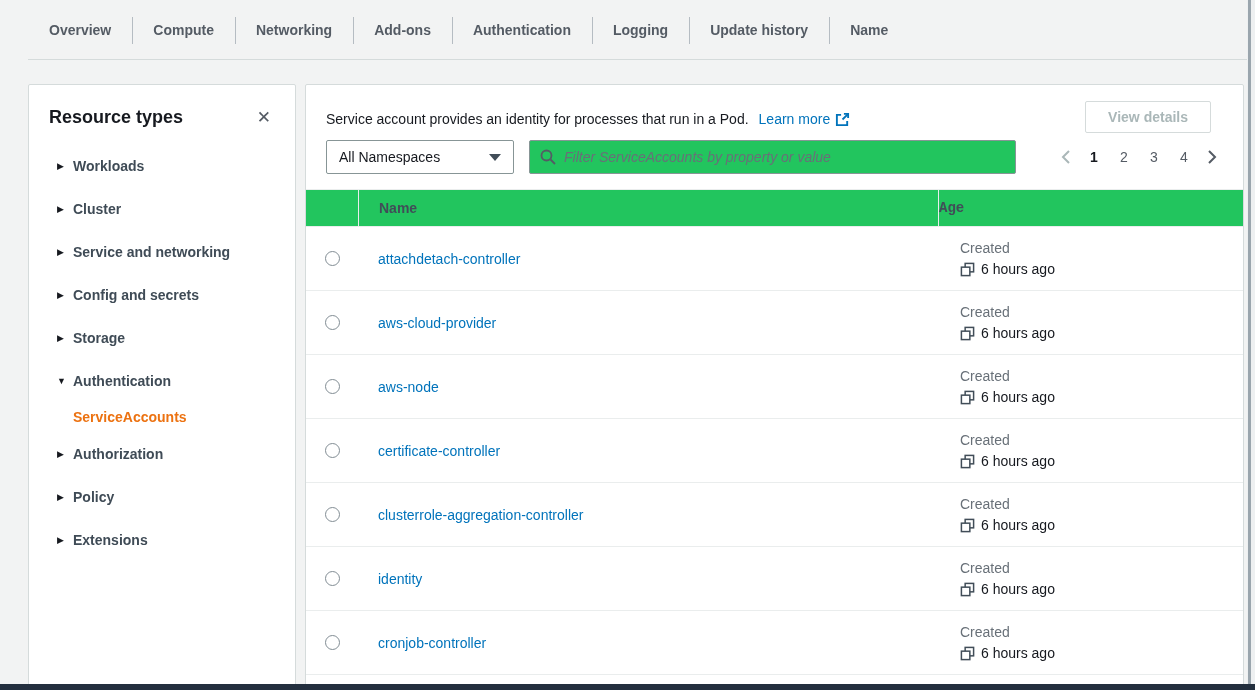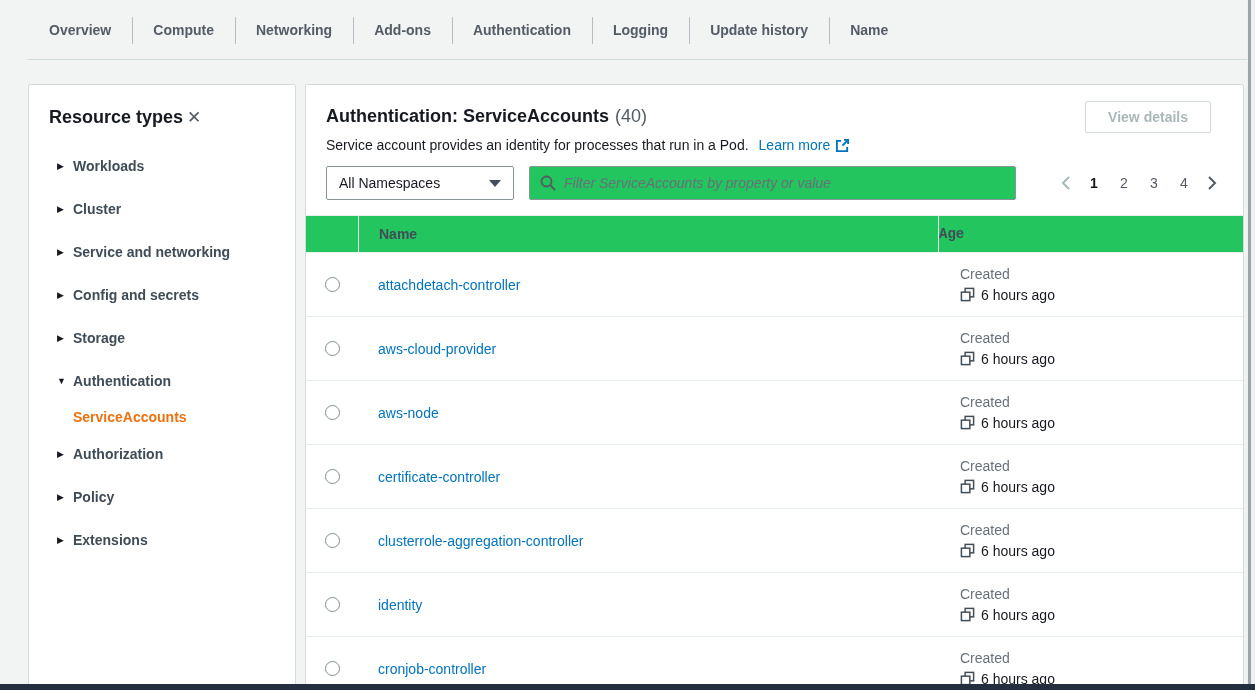--- a/index.html
+++ b/index.html
@@ -13,21 +13,21 @@
   .tab:not(:first-child)::before { content: ""; position: absolute; left: 0; top: 17px; width: 1px; height: 27px; background: #b5bcc2; }
   .tab.active { color: #ec7211; }
   .tab.active::after { content: ""; position: absolute; left: 2px; right: 2px; bottom: -1px; height: 4px; background: #16191f; }
 
   
   .content { position: absolute; top: 84px; left: 28px; right: 11px; bottom: 0; display: flex; gap: 9px; }
   .card { background: #fff; border: 1px solid #d5dbdb; border-radius: 2px; }
 
   
   .sidebar { flex: none; width: 268px; padding: 22px 20px; overflow: hidden; }
-  .sidebar-head { display: flex; align-items: center; justify-content: flex-start; }
+  .sidebar-head { display: flex; align-items: center; justify-content: space-between; }
   .sidebar-title { font-size: 18px; font-weight: bold; color: #16191f; }
   .close-x { font-size: 17px; color: #545b64; cursor: pointer; line-height: 1; padding: 2px 4px; }
   .side-list { margin-top: 16px; }
   .side-item { display: flex; align-items: center; height: 43px; padding-left: 8px; cursor: pointer; }
   .caret { width: 10px; font-size: 9px; color: #16191f; margin-right: 6px; flex: none; }
   .side-label { font-size: 14px; font-weight: bold; color: #3f4b56; }
   .side-child { height: 30px; line-height: 30px; padding-left: 24px; font-size: 14px; font-weight: bold; color: #ec7211; cursor: pointer; }
 
   
   .main { flex: 1 1 auto; position: relative; padding: 18px 0 0 0; overflow: hidden; }
@@ -57,21 +57,21 @@
   .th { font-size: 14px; font-weight: bold; color: #414d58; }
   .th.name { padding-left: 20px; border-left: 1px solid #eaeded; height: 100%; display: flex; align-items: center; }
   .th.age  { border-left: 1px solid #eaeded; height: 100%; display: flex; align-items: center; font-family: Liberation Mono, monospace; }
   .trow { display: grid; grid-template-columns: 52px 580px 1fr; border-bottom: 1px solid #eaeded; height: 64px; align-items: center; }
   .cell-radio { display: flex; justify-content: center; }
   .radio { width: 15px; height: 15px; border: 1px solid #828d94; border-radius: 50%; background: #fff; cursor: pointer; }
   .cell-name { padding-left: 20px; }
   .cell-name a { color: #0073bb; font-size: 14px; text-decoration: none; cursor: pointer; }
   .cell-age { padding-left: 22px; align-self: center; }
   .created { font-size: 14px; color: #687078; margin-bottom: 5px; }
-  .age-line { display: flex; align-items: flex-start; gap: 6px; font-size: 14px; color: #16191f; }
+  .age-line { display: flex; align-items: flex-end; gap: 6px; font-size: 14px; color: #16191f; }
 
   
   .bottom-bar { position: absolute; left: 0; right: 0; bottom: 0; height: 6px; background: #232f3e; z-index: 30; }
   .scrollbar { position: absolute; top: 0; right: 0; bottom: 0; width: 8px; background: #eef0f1; z-index: 20; }
   .scroll-thumb { position: absolute; top: 0; bottom: 0; left: 1px; width: 3px; background: #9aa5ad; }
 </style>
 </head>
 <body>
 
 <div class="page">
@@ -132,23 +132,20 @@
           <span class="caret">▶</span>
           <span class="side-label">Extensions</span>
         </div>
       </div>
     </div>
 
     <div class="card main">
       <button class="btn-secondary">View details</button>
 
       <div class="main-head">
-        <div class="title-row">
-          <span class="panel-title"><b>Authentication: ServiceAccounts</b><span class="panel-count">(40)</span></span>
-        </div>
         <div class="desc-row">
           <span>Service account provides an identity for processes that run in a Pod.</span>
           <a class="learn-more">
             <span>Learn more</span>
             <svg width="15" height="15" viewBox="0 0 16 16" fill="none" stroke="#0073bb" stroke-width="2">
               <path d="M13 9.5V14H2V3h4.5"></path>
               <path d="M9.5 2H14v4.5"></path>
               <path d="M13.5 2.5L8 8"></path>
             </svg>
           </a>

